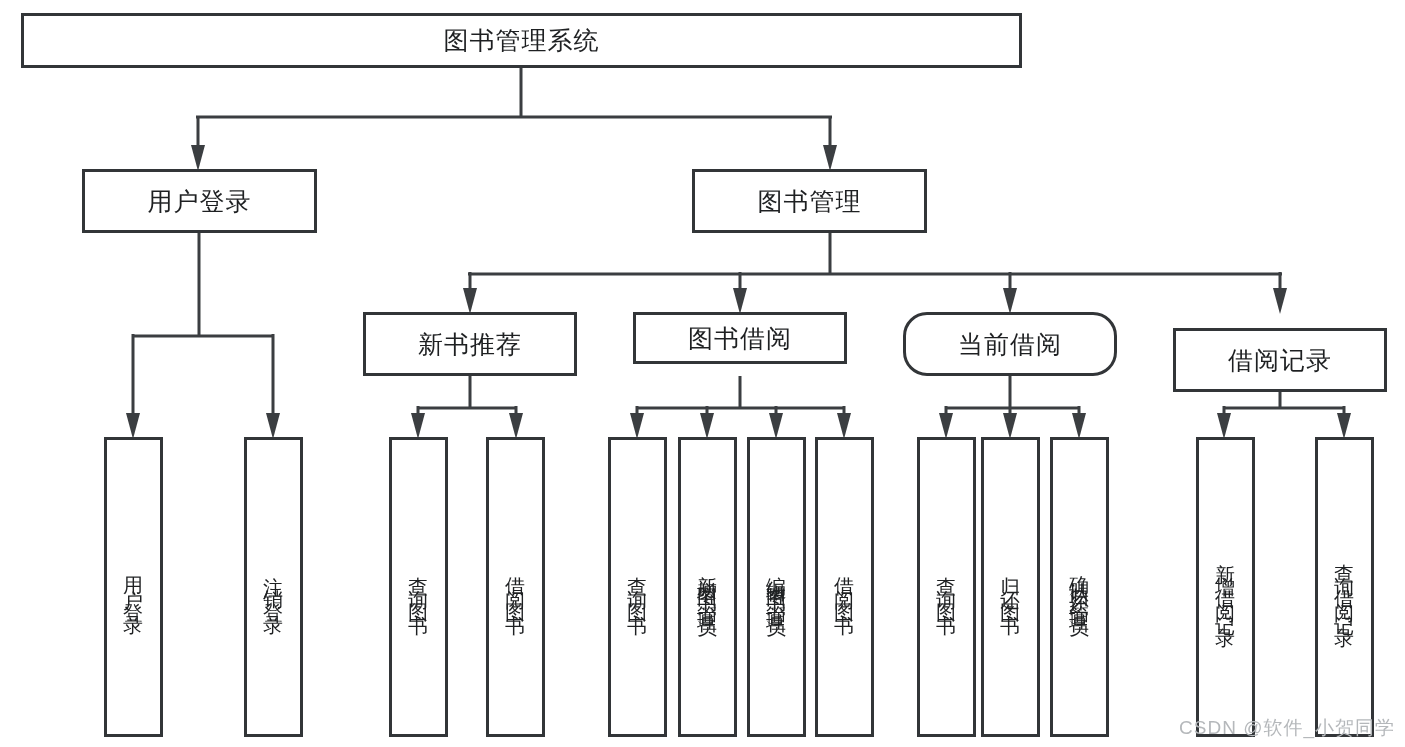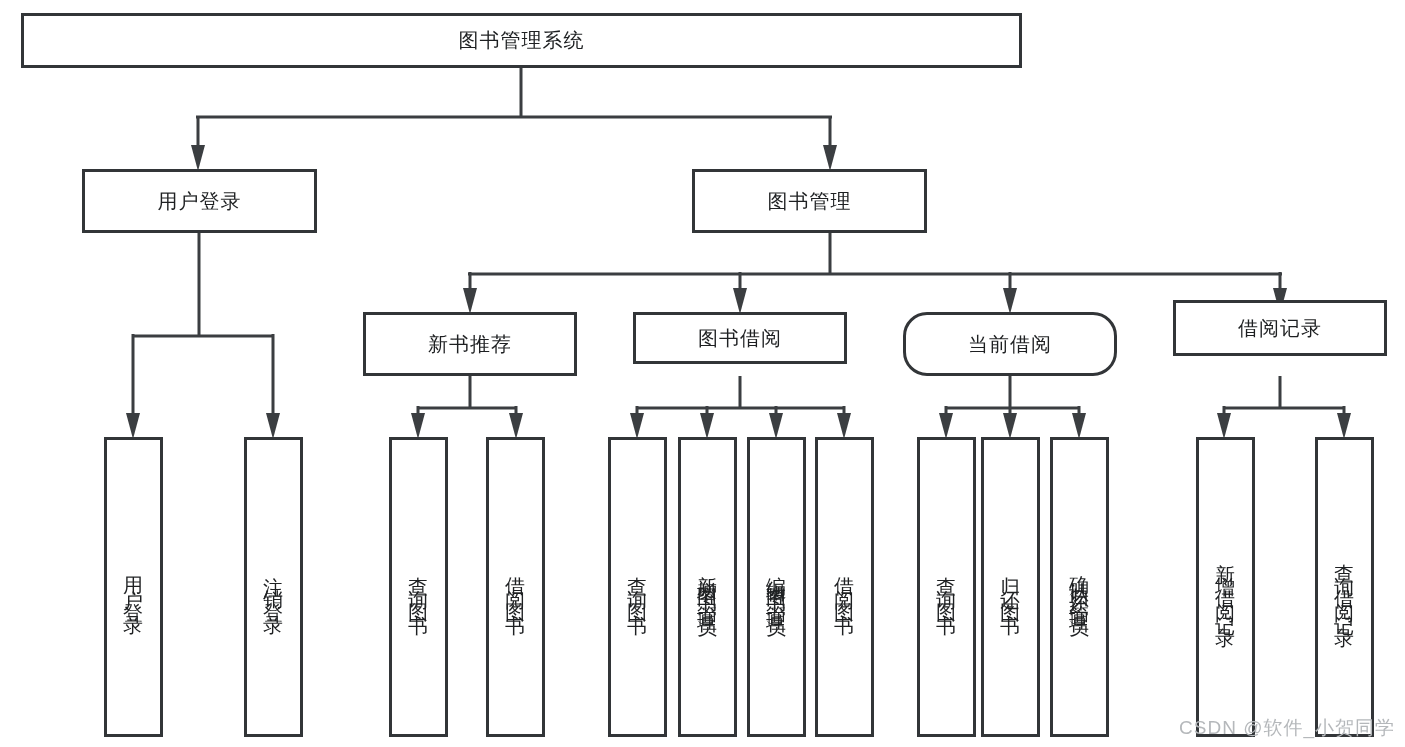--- a/index.html
+++ b/index.html
@@ -12,21 +12,21 @@
     background:var(--background); overflow:hidden;
     font-family:"Liberation Sans", sans-serif; color:var(--text);
   }
   #connectors{position:absolute; left:0; top:0; pointer-events:none;}
   #connectors path{stroke:var(--line); stroke-width:3; fill:none;}
   #connectors polygon{fill:var(--line); stroke:none;}
   .node{
     position:absolute; box-sizing:border-box;
     border:3px solid var(--border); background:var(--background);
     display:flex; align-items:center; justify-content:center;
-    font-size:20px; letter-spacing:1px; white-space:nowrap;
+    font-size:25px; letter-spacing:1px; white-space:nowrap;
   }
   .leaf{
     position:absolute; box-sizing:border-box; top:437px;
     width:59px; height:300px;
     border:3px solid var(--border); background:var(--background);
     display:flex; align-items:center; justify-content:center;
   }
   .vtext{
     writing-mode:vertical-rl; text-orientation:mixed;
     font-size:20px; line-height:1; white-space:nowrap;
@@ -79,21 +79,21 @@
   </svg>
 
   <div class="node" style="left:21px; top:13px; width:1001px; height:55px;">图书管理系统</div>
 
   <div class="node" style="left:82px; top:169px; width:235px; height:64px;">用户登录</div>
   <div class="node" style="left:692px; top:169px; width:235px; height:64px;">图书管理</div>
 
   <div class="node" style="left:363px; top:312px; width:214px; height:64px;">新书推荐</div>
   <div class="node" style="left:633px; top:312px; width:214px; height:52px;">图书借阅</div>
   <div class="node" style="left:903px; top:312px; width:214px; height:64px;border-radius:24px;">当前借阅</div>
-  <div class="node" style="left:1173px; top:300px; width:214px; height:56px;">借阅记录</div>
+  <div class="node" style="left:1173px; top:328px; width:214px; height:64px;">借阅记录</div>
 
   <div class="leaf" style="left:104px;">
     <span class="vtext" style="letter-spacing: 13px;">用户登录</span>
   </div>
   <div class="leaf" style="left:244px;">
     <span class="vtext" style="letter-spacing: 13px;">注销登录</span>
   </div>
 
   <div class="leaf" style="left:389px;">
     <span class="vtext" style="letter-spacing: 13px;">查询图书</span>

